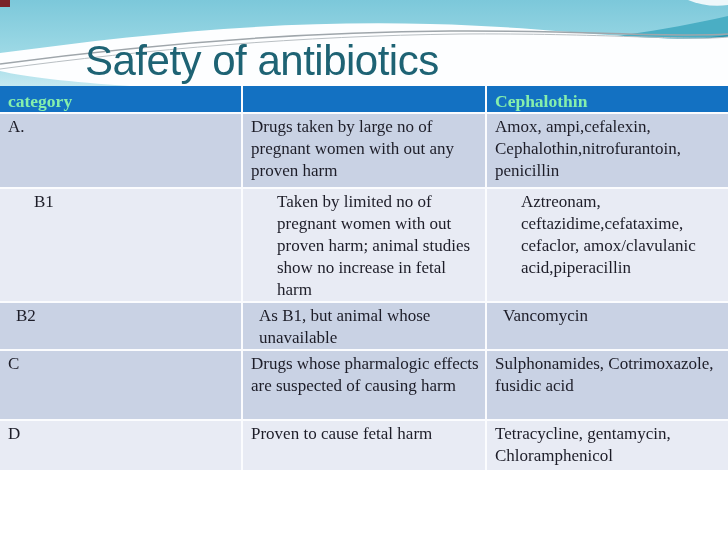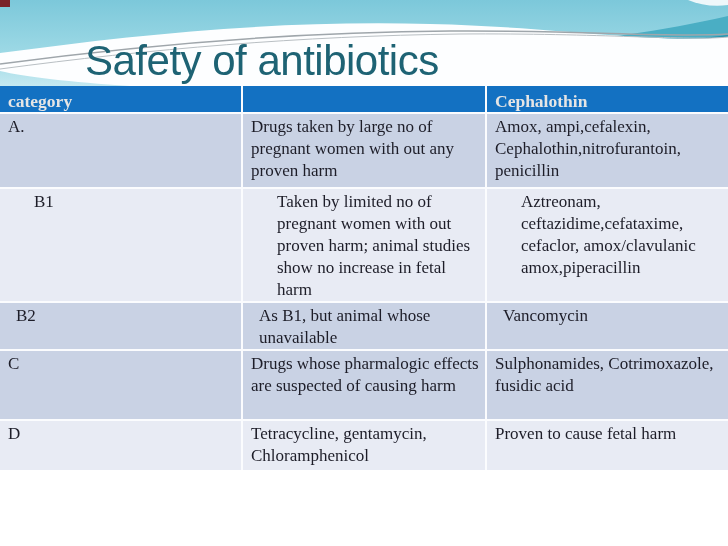--- a/index.html
+++ b/index.html
@@ -57,21 +57,21 @@
     border-right:2px solid var(--divider);
     border-bottom:2px solid var(--divider);
     padding:2px 6px 0 8px;
     font-size:17px;
     line-height:22px;
     color:var(--cell-text);
   }
   .cell:last-child{border-right:none;}
   .thead .cell{
     background:var(--header-blue);
-    color:#e5e5e5;
+    color:#86efac;
     font-weight:bold;
     font-size:17.5px;
     line-height:26px;
     height:28px;
   }
   .r0 .cell{height:75px;}
   .r1 .cell{height:114px;padding-left:34px;}
   .r2 .cell{height:48px;padding-left:16px;}
   .r3 .cell{height:76px;}
   .r4 .cell{height:70px;}
@@ -119,36 +119,36 @@
 
     <div class="row r0 shade-dark">
       <div class="cell">A.</div>
       <div class="cell">Drugs taken by large no of pregnant women with out any proven harm</div>
       <div class="cell">Amox, ampi,cefalexin, Cephalothin,nitrofurantoin, penicillin</div>
     </div>
 
     <div class="row r1 shade-light">
       <div class="cell">B1</div>
       <div class="cell">Taken by limited no of pregnant women with out proven harm; animal studies show no increase in fetal harm</div>
-      <div class="cell">Aztreonam, ceftazidime,cefataxime, cefaclor, amox/clavulanic amox,piperacillin</div>
+      <div class="cell">Aztreonam, ceftazidime,cefataxime, cefaclor, amox/clavulanic acid,piperacillin</div>
     </div>
 
     <div class="row r2 shade-dark">
       <div class="cell">B2</div>
       <div class="cell">As B1, but animal whose unavailable</div>
       <div class="cell">Vancomycin</div>
     </div>
 
 
     <div class="row r4 shade-dark">
       <div class="cell">C</div>
       <div class="cell">Drugs whose pharmalogic effects are suspected of causing harm</div>
       <div class="cell">Sulphonamides, Cotrimoxazole, fusidic acid</div>
     </div>
 
     <div class="row r5 shade-light">
       <div class="cell">D</div>
+      <div class="cell">Proven to cause fetal harm</div>
       <div class="cell">Tetracycline, gentamycin, Chloramphenicol</div>
-      <div class="cell">Proven to cause fetal harm</div>
     </div>
 
   </div>
 </div>
 
 </body></html>

